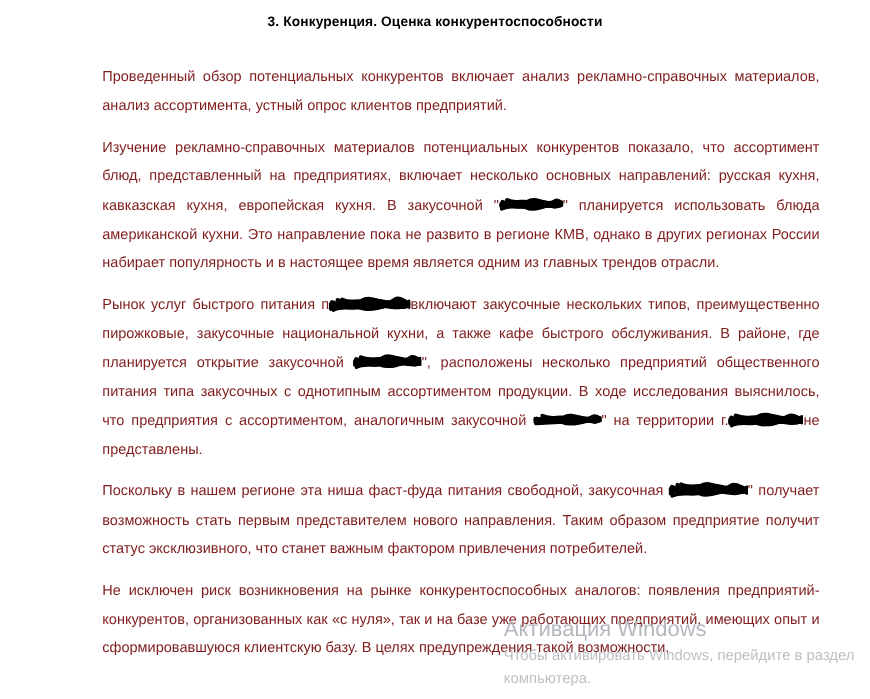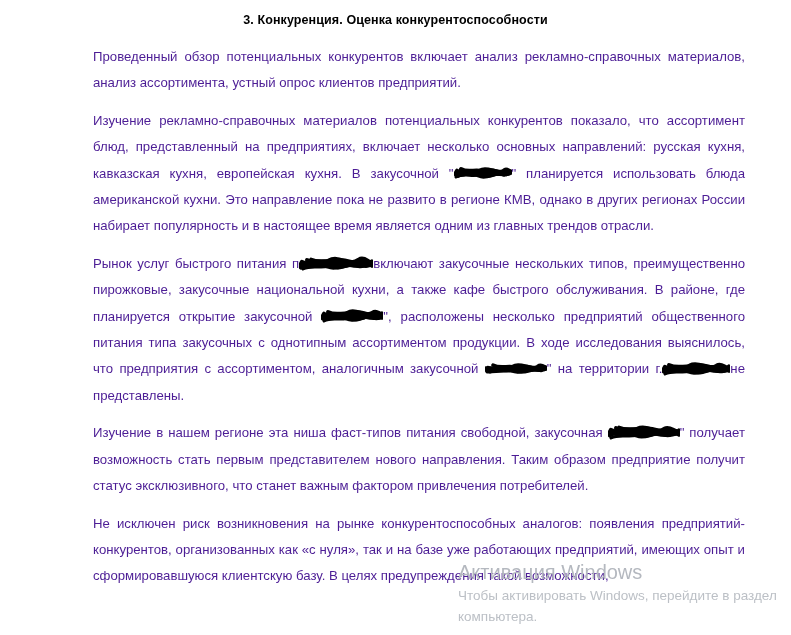--- a/index.html
+++ b/index.html
@@ -29,25 +29,25 @@
     width: 791px;
     text-align: center;
     font-size: 12.5px;
     font-weight: bold;
     color: #000000;
     letter-spacing: 0.1px;
   }
 
   .body-text {
     position: absolute;
-    top: 44px;
+    top: 57px;
     left: 93px;
     width: 652px;
     font-size: 13.2px;
-    color: #4c1d95;
+    color: #7f1d1d;
     line-height: 26.3px;
   }
 
   .para {
     margin: 0 0 11.5px 0;
     text-align: justify;
     text-justify: inter-word;
   }
 
   
@@ -159,21 +159,21 @@
               <path d="M2 10 C10 3, 19 12, 28 5 C37 0, 46 11, 55 5 C60 2, 64 9, 67 6" stroke-width="5"></path>
               <path d="M3 6 C12 12, 21 3, 31 10 C40 15, 49 4, 58 9 C62 11, 65 8, 67 9" stroke-width="4.5"></path>
               <path d="M4 9 C13 4, 23 11, 33 6 C43 2, 52 11, 61 7" stroke-width="5.5"></path>
               <path d="M1 8 C9 13, 18 5, 27 11 C36 15, 46 6, 55 10 C60 12, 64 8, 67 10" stroke-width="3.5"></path>
               <path d="M7 4 C17 9, 26 2, 36 8 C45 13, 54 5, 63 8" stroke-width="4"></path>
               <path d="M3 13 C13 8, 22 14, 32 9 C41 5, 51 13, 60 10" stroke-width="3"></path>
               <path d="M2 10 L67 7" stroke-width="3"></path>
             </g>
           </svg></span><span>не представлены.</span></p>
 
-    <p class="para"><span>Изучение в нашем регионе эта ниша фаст-</span><span class="spell"><span>типов</span><span class="wave"></span></span><span> питания свободной, закусочная </span><span class="redaction"><svg width="72" height="17" viewBox="0 0 72 17" aria-hidden="true">
+    <p class="para"><span>Поскольку в нашем регионе эта ниша фаст-</span><span class="spell"><span>фуда</span><span class="wave"></span></span><span> питания свободной, закусочная </span><span class="redaction"><svg width="72" height="17" viewBox="0 0 72 17" aria-hidden="true">
             <g stroke="#000000" fill="none" stroke-linecap="round">
               <path d="M2 11 C10 3, 20 13, 30 5 C39 0, 48 12, 57 5 C62 2, 68 10, 71 7" stroke-width="5"></path>
               <path d="M3 6 C12 12, 22 3, 32 10 C42 15, 51 4, 60 9 C64 11, 69 8, 71 9" stroke-width="4.5"></path>
               <path d="M4 9 C14 4, 24 12, 35 6 C45 2, 54 12, 63 7" stroke-width="5.5"></path>
               <path d="M1 8 C9 14, 19 5, 29 12 C38 16, 48 6, 57 11 C62 13, 68 8, 71 11" stroke-width="3.5"></path>
               <path d="M8 4 C18 9, 28 2, 38 8 C47 13, 57 5, 66 8" stroke-width="4"></path>
               <path d="M3 14 C13 9, 23 15, 33 10 C43 6, 52 14, 62 11" stroke-width="3"></path>
               <path d="M11 3 C21 8, 31 1, 41 7 C51 12, 60 4, 68 7" stroke-width="3"></path>
               <path d="M2 10 L71 7" stroke-width="3"></path>
             </g>

